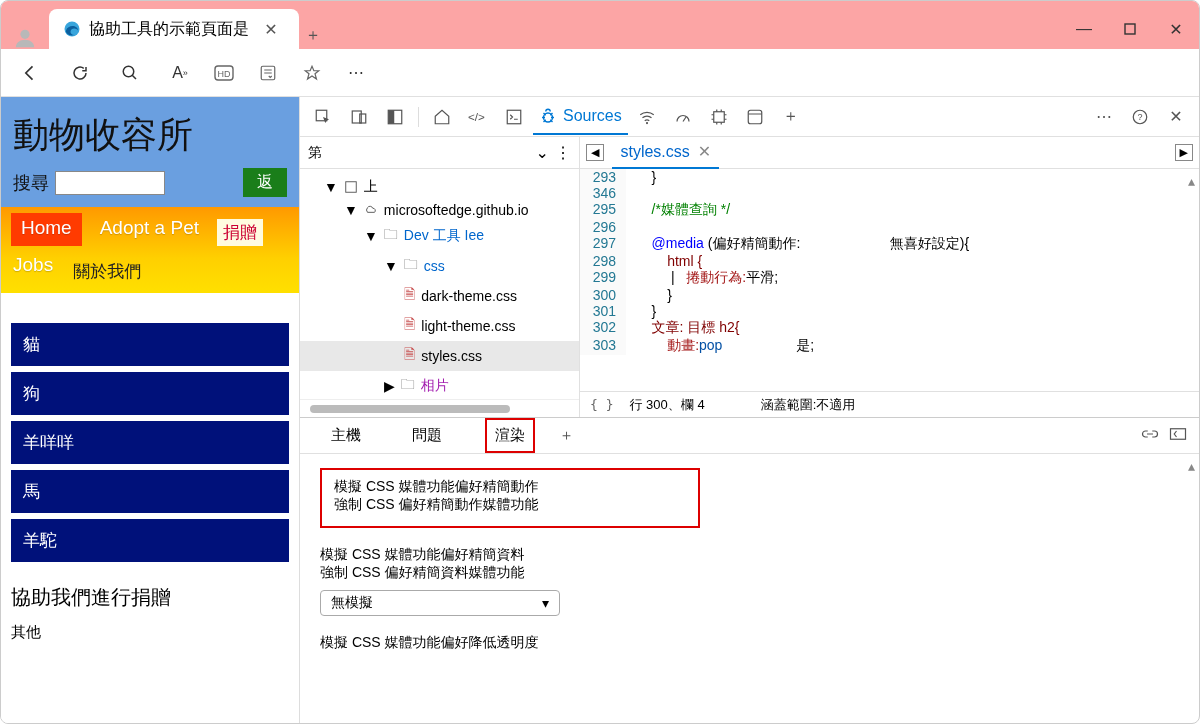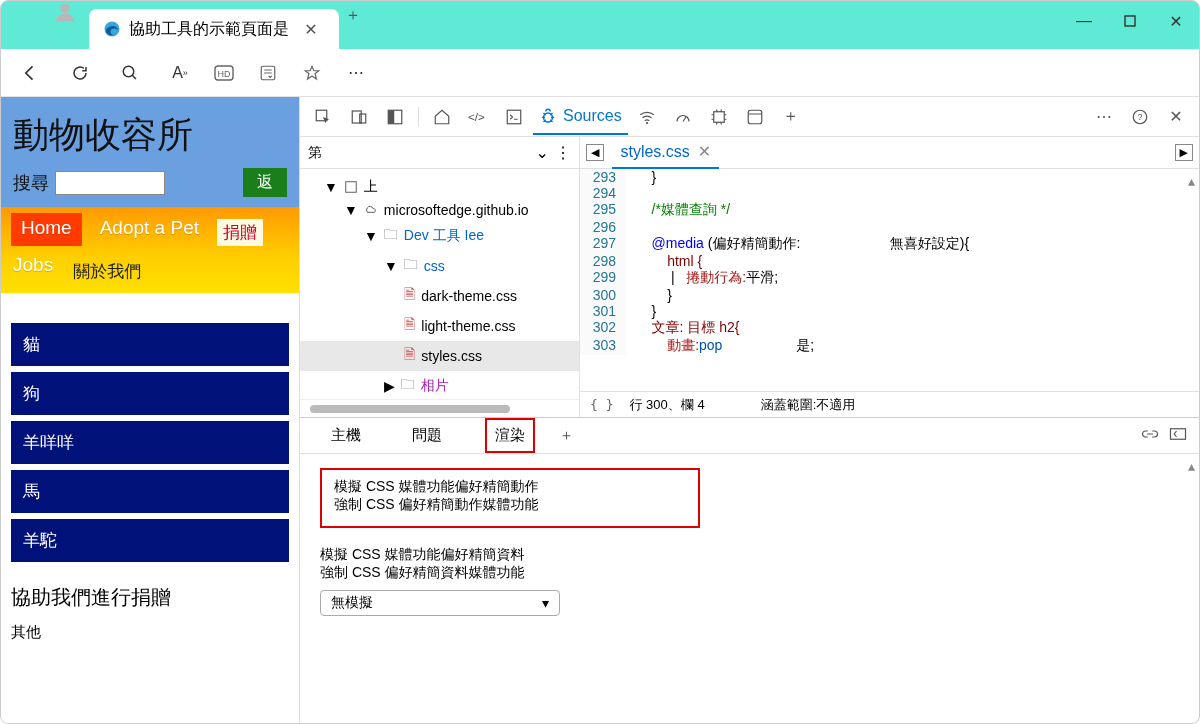--- a/index.html
+++ b/index.html
@@ -1,19 +1,19 @@
 <!DOCTYPE html>
 <html><head>
 <meta charset="utf-8">
 <style>
 * { margin: 0; padding: 0; box-sizing: border-box; font-family: "Segoe UI", "Microsoft JhengHei", sans-serif; }
 body { width: 1200px; height: 724px; background: #fff; overflow: hidden; border: 1px solid #ccc; border-radius: 8px; }
 
 
-.titlebar { height: 48px; display: flex; align-items: flex-start; background: #5eead4; padding-left: 40px; }
+.titlebar { height: 48px; display: flex; align-items: flex-end; background: #fca5a5; }
 .user-icon { width: 48px; display: flex; justify-content: center; }
 .tab { height: 40px; display: flex; align-items: center; gap: 8px; padding: 0 14px; background: #fff; border-radius: 8px 8px 0 0; margin-top: 8px; }
 .tab img, .favicon { width: 18px; height: 18px; }
 .tab-close, .new-tab { width: 28px; height: 28px; display: flex; align-items: center; justify-content: center; color: #555; }
 .win-controls { margin-left: auto; display: flex; }
 .win-btn { width: 46px; height: 40px; display: flex; align-items: center; justify-content: center; color: #333; }
 
 
 .toolbar { height: 48px; display: flex; align-items: center; gap: 12px; padding: 0 10px; border-bottom: 1px solid #e0e0e0; }
 .tbtn { width: 38px; height: 38px; display: flex; align-items: center; justify-content: center; color: #333; border-radius: 4px; }
@@ -323,21 +323,21 @@
             <span style="flex:1"></span>
             <span style="border:1px solid #888; padding:1px 4px; font-size:11px">▶</span>
           </div>
           <div class="code">
             <span class="codecaret">▴</span>
             <div class="code-line">
                 <span class="ln">293</span>
                 <span class="src">    }</span>
               </div>
             <div class="code-line">
-                <span class="ln">294</span>
+                <span class="ln">346</span>
                 <span class="src"></span>
               </div>
             <div class="code-line">
                 <span class="ln">295</span>
                 <span class="src">    <span class="cm">/*媒體查詢 */</span></span>
               </div>
             <div class="code-line">
                 <span class="ln">296</span>
                 <span class="src"></span>
               </div>
@@ -401,17 +401,20 @@
             <div>強制 CSS 偏好精簡動作媒體功能</div>
           </div>
           <div class="section2">
             <div>模擬 CSS 媒體功能偏好精簡資料</div>
             <div>強制 CSS 偏好精簡資料媒體功能</div>
             <div class="dropdown2">
               <span>無模擬</span>
                 <span>▾</span>
             </div>
           </div>
+          <div class="section2">
+            <div>模擬 CSS 媒體功能偏好降低透明度</div>
+          </div>
         </div>
       </div>
     </div>
   </div>
 </div>
 
 </body></html>

